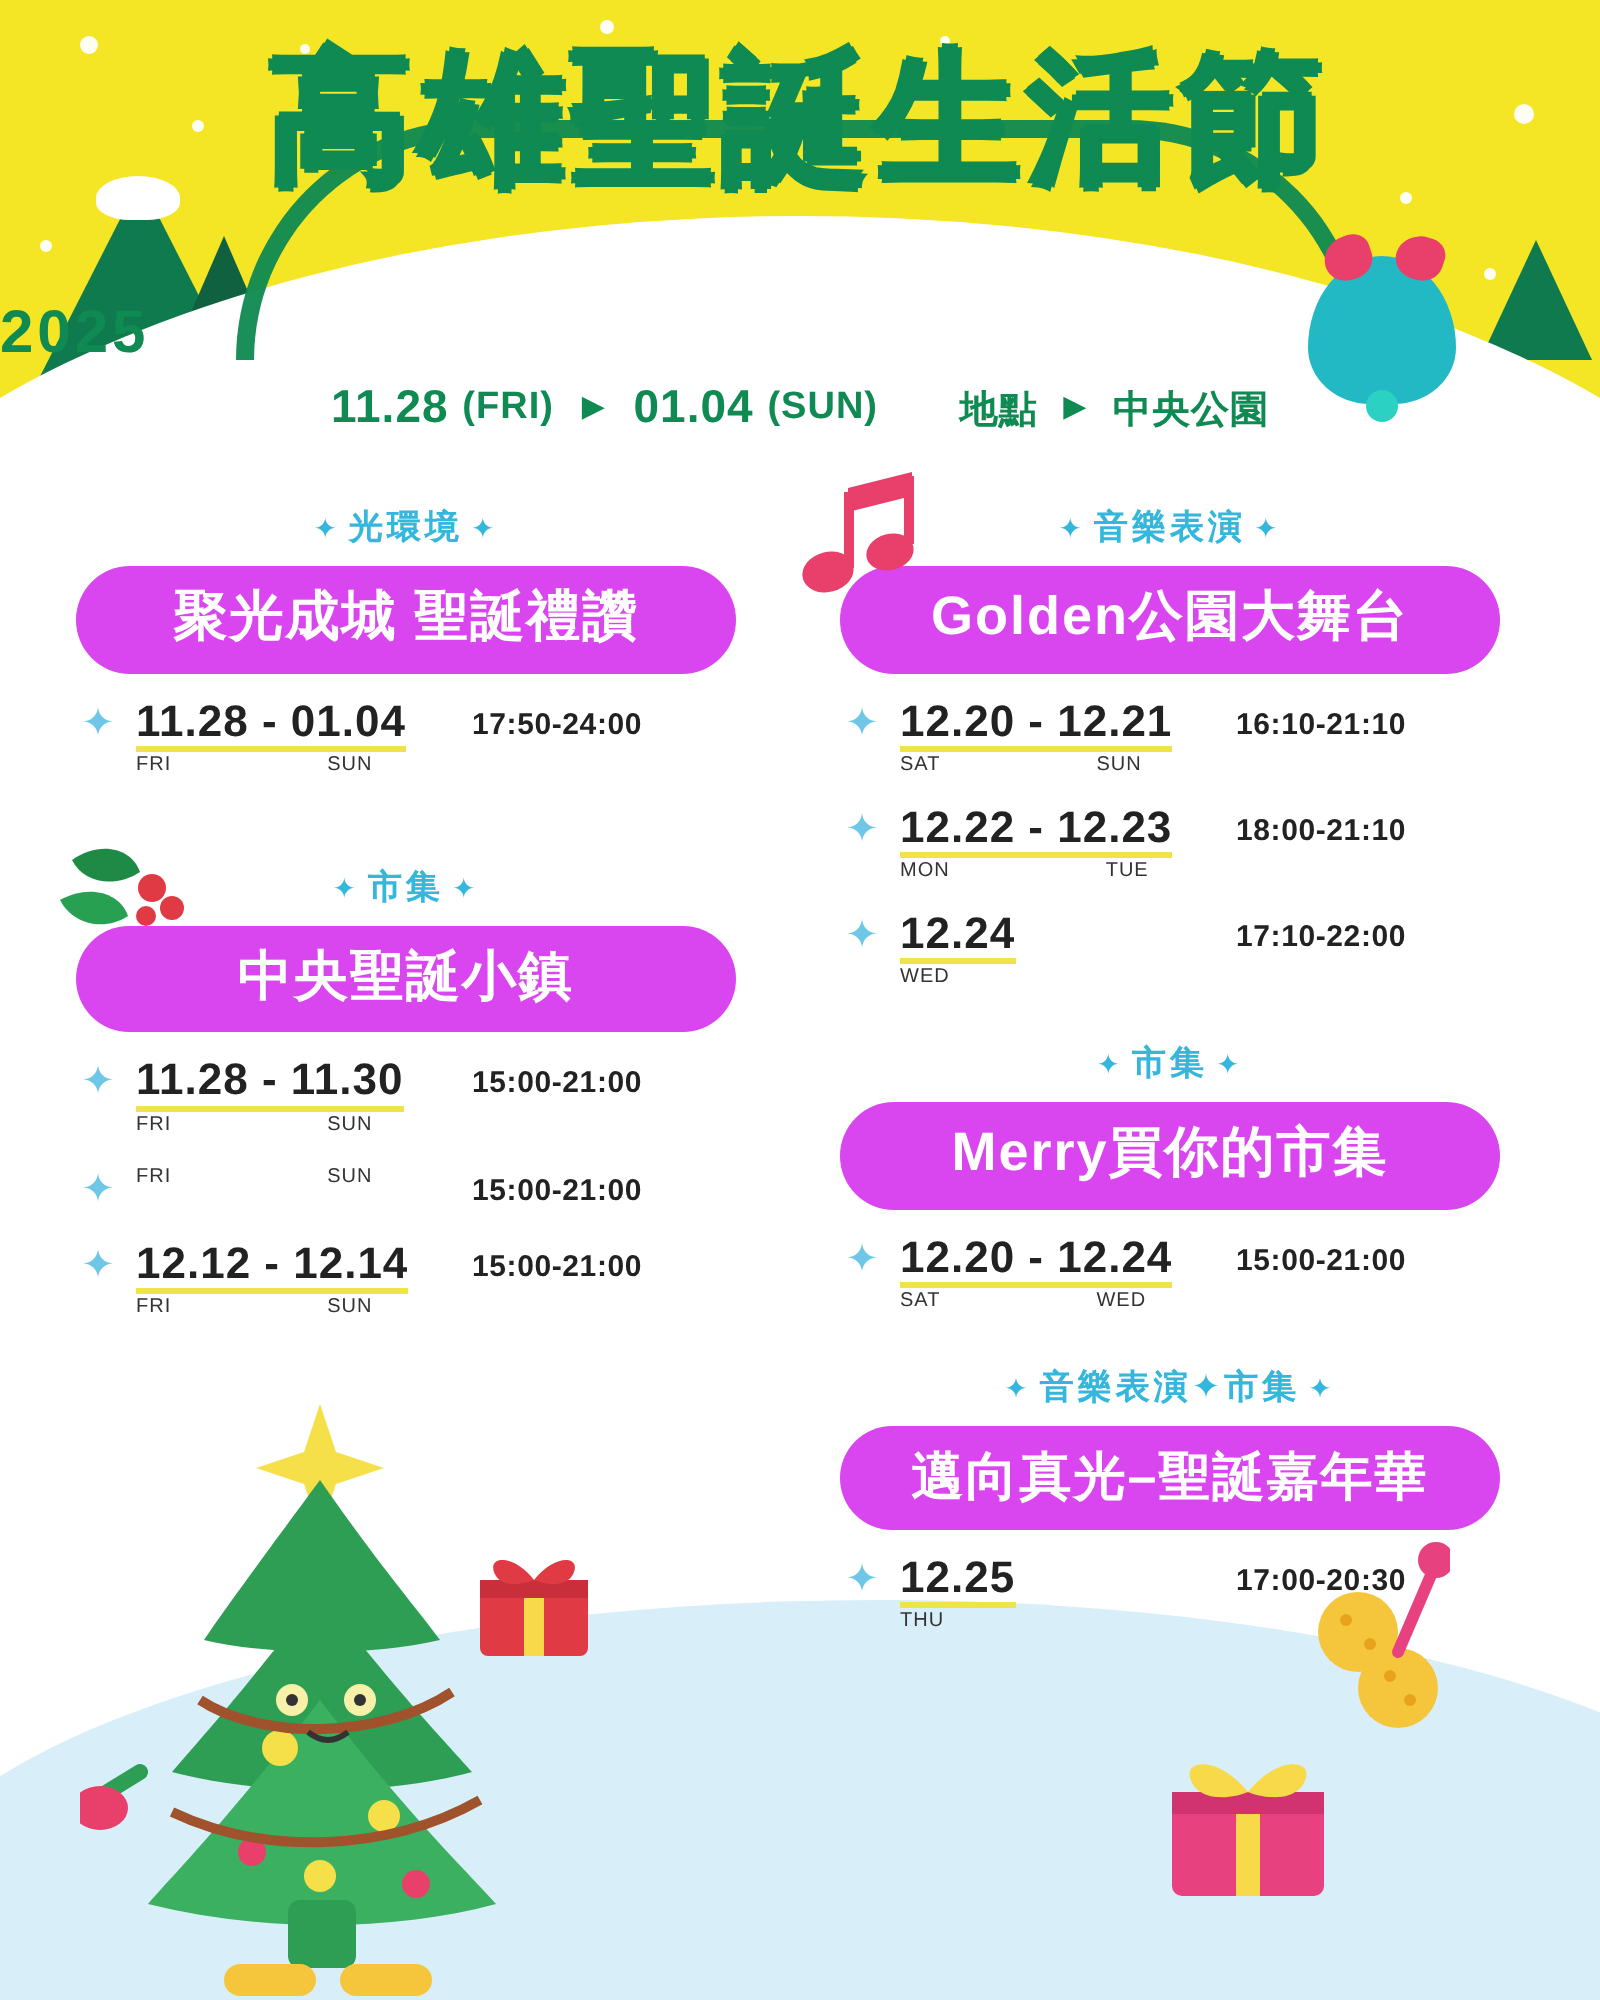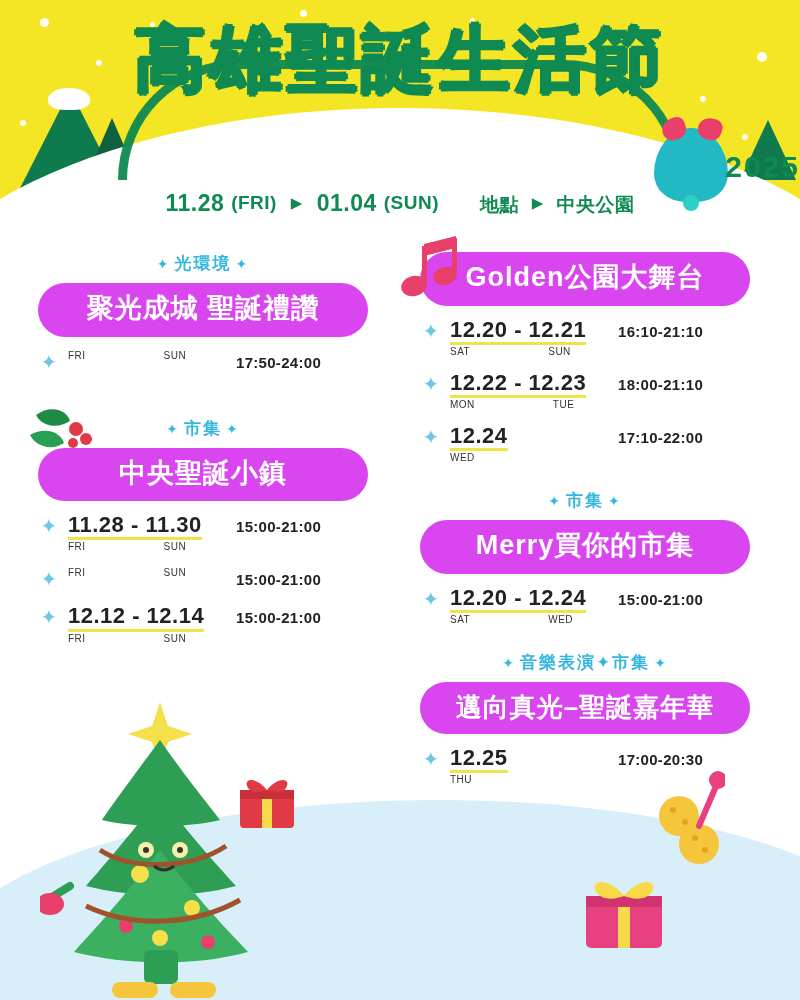--- a/index.html
+++ b/index.html
@@ -86,21 +86,21 @@
     border: 9px solid #0f8a52;
     border-bottom: none;
     border-radius: 290px 290px 0 0;
     opacity: .95;
     z-index: 3;
   }
 
   .year {
     position: absolute;
     top: 150px; left: 0; width: 800px;
-    text-align: right;
+    text-align: left;
     color: #0f8a52;
     font-size: 30px;
     font-weight: 700;
     letter-spacing: 2px;
     z-index: 7;
   }
   .dateline {
     position: absolute;
     top: 190px; left: 0; width: 800px;
     text-align: center;
@@ -384,20 +384,21 @@
 
       <div class="block">
         <div class="cat">
           <span class="star">✦</span><span>光環境</span><span class="star">✦</span>
         </div>
         <div class="pill">聚光成城 聖誕禮讚</div>
         <div class="rows">
           <div class="row">
             <div class="star-ico">✦</div>
             <div class="dates">
+              <div class="d-main">11.28 - 01.04</div>
               <div class="d-sub">
                 <span>FRI</span><span class="s2">SUN</span>
               </div>
             </div>
             <div class="time">17:50-24:00</div>
           </div>
         </div>
       </div>
 
       <div class="block" style="margin-top:44px;">
@@ -450,20 +451,23 @@
     <div class="col col-right">
 
       <div class="block">
         <svg class="note" viewBox="0 0 70 70">
           <path d="M26 10 L58 2 L58 14 L26 22 Z" fill="#e8406b"></path>
           <rect x="24" y="12" width="5" height="38" fill="#e8406b"></rect>
           <rect x="54" y="4" width="5" height="34" fill="#e8406b"></rect>
           <ellipse cx="16" cy="52" rx="13" ry="10" fill="#e8406b" transform="rotate(-15 16 52)"></ellipse>
           <ellipse cx="47" cy="42" rx="12" ry="9" fill="#e8406b" transform="rotate(-15 47 42)"></ellipse>
         </svg>
+        <div class="cat">
+          <span class="star">✦</span><span>音樂表演</span><span class="star">✦</span>
+        </div>
         <div class="pill">Golden公園大舞台</div>
         <div class="rows">
           <div class="row">
             <div class="star-ico">✦</div>
             <div class="dates">
               <div class="d-main">12.20 - 12.21</div>
               <div class="d-sub">
                 <span>SAT</span><span class="s2">SUN</span>
               </div>
             </div>

